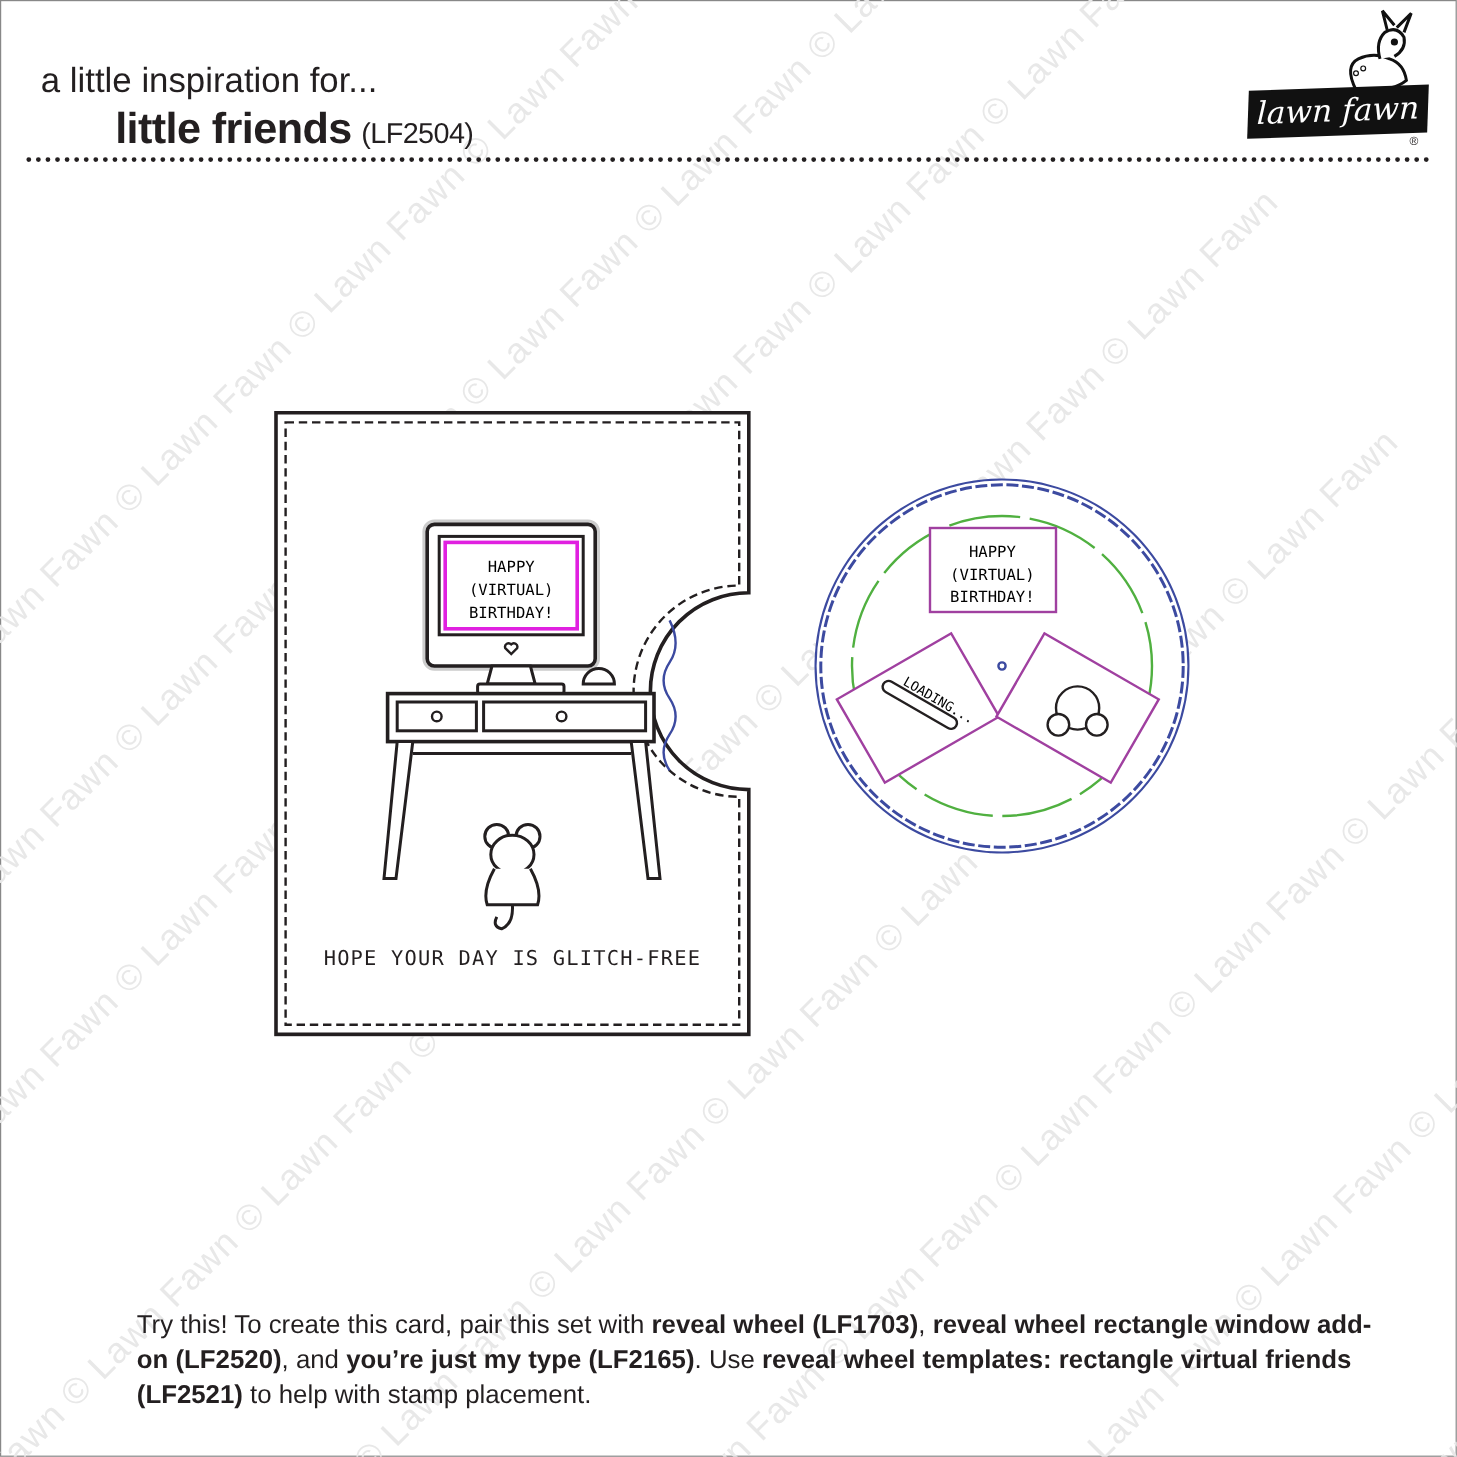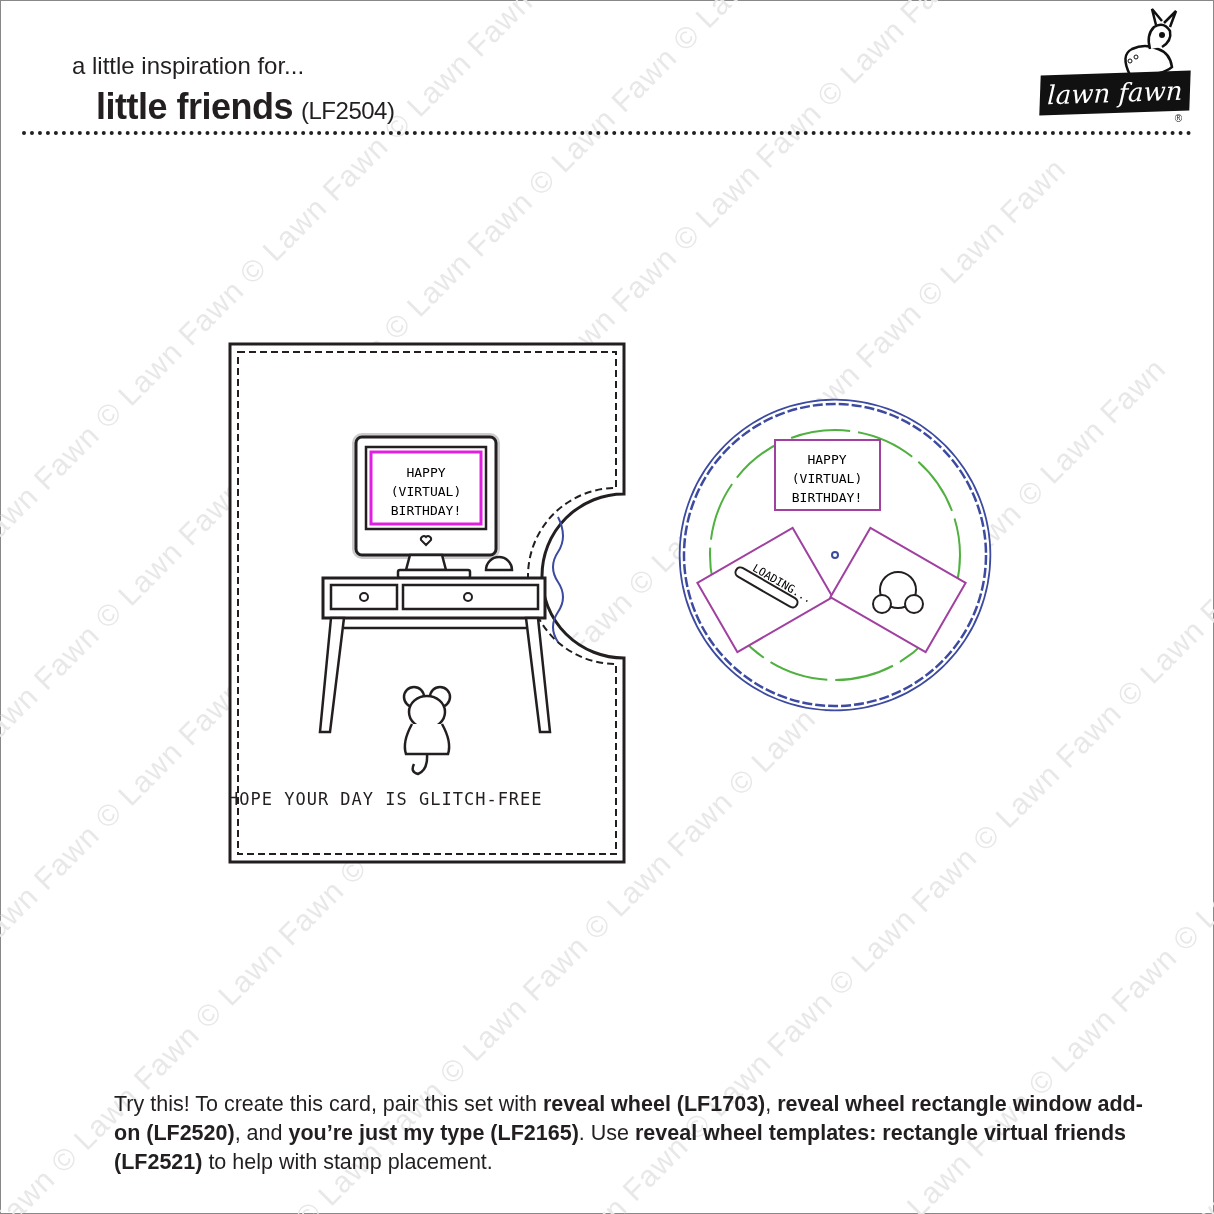--- a/index.html
+++ b/index.html
@@ -2,31 +2,31 @@
 <html><head>
 <meta charset="utf-8">
 <style>
   html, body { margin:0; padding:0; }
   body { width:1214px; height:1214px; background:#fff; position:relative; overflow:hidden;
          font-family:"Liberation Sans", sans-serif; color:#231f20; }
   .frame { position:absolute; left:0; top:0; width:1212px; height:1212px; border:1px solid #888; }
   .watermark { position:absolute; inset:0; overflow:hidden; pointer-events:none; }
   .watermark .row { position:absolute; white-space:nowrap; font-size:30px; color:#e8e8e8;
                     transform:rotate(-45deg); transform-origin:left top; letter-spacing:1px; }
-  .subtitle { position:absolute; left:34px; top:52px; font-size:24px;margin-left:38px; }
+  .subtitle { position:absolute; left:34px; top:52px; font-size:29px; }
   .title { position:absolute; left:96px; top:86px; font-size:36px; font-weight:bold; letter-spacing:-0.5px; }
   .title .code { font-size:24px; font-weight:normal; margin-left:8px; }
   .dots { position:absolute; left:22px; right:22px; top:131px; border-top:4px dotted #231f20; height:0; }
   .logo { position:absolute; left:1040px; top:5px; width:150px; height:125px; }
   .logo .badge { position:absolute; left:0; top:68px; width:150px; height:40px; background:#111;
                  transform:skew(-2deg, -2deg); color:#fff; font-family:"DejaVu Serif", serif;
                  font-style:italic; font-size:26px; text-align:center; line-height:40px; }
   .logo .reg { position:absolute; right:8px; top:108px; font-size:10px; }
   .card { position:absolute; left:228px; top:342px; width:398px; height:522px; }
-  .sentiment { position:absolute; left:0; width:398px; top:447px; 
+  .sentiment { position:absolute; left:0; width:398px; top:447px; text-align:center;
                font-family:"DejaVu Sans Mono", monospace; font-size:17px; letter-spacing:1px; }
   .screen-text { font-family:"DejaVu Sans Mono", monospace; font-size:13px; text-anchor:middle; }
   .footer { position:absolute; left:98px; top:1090px; width:1040px; font-size:21.5px; line-height:29px;margin-left:16px; }
   .footer b { font-weight:bold; }
 </style>
 </head>
 <body>
 
 <div class="frame"></div>
 

